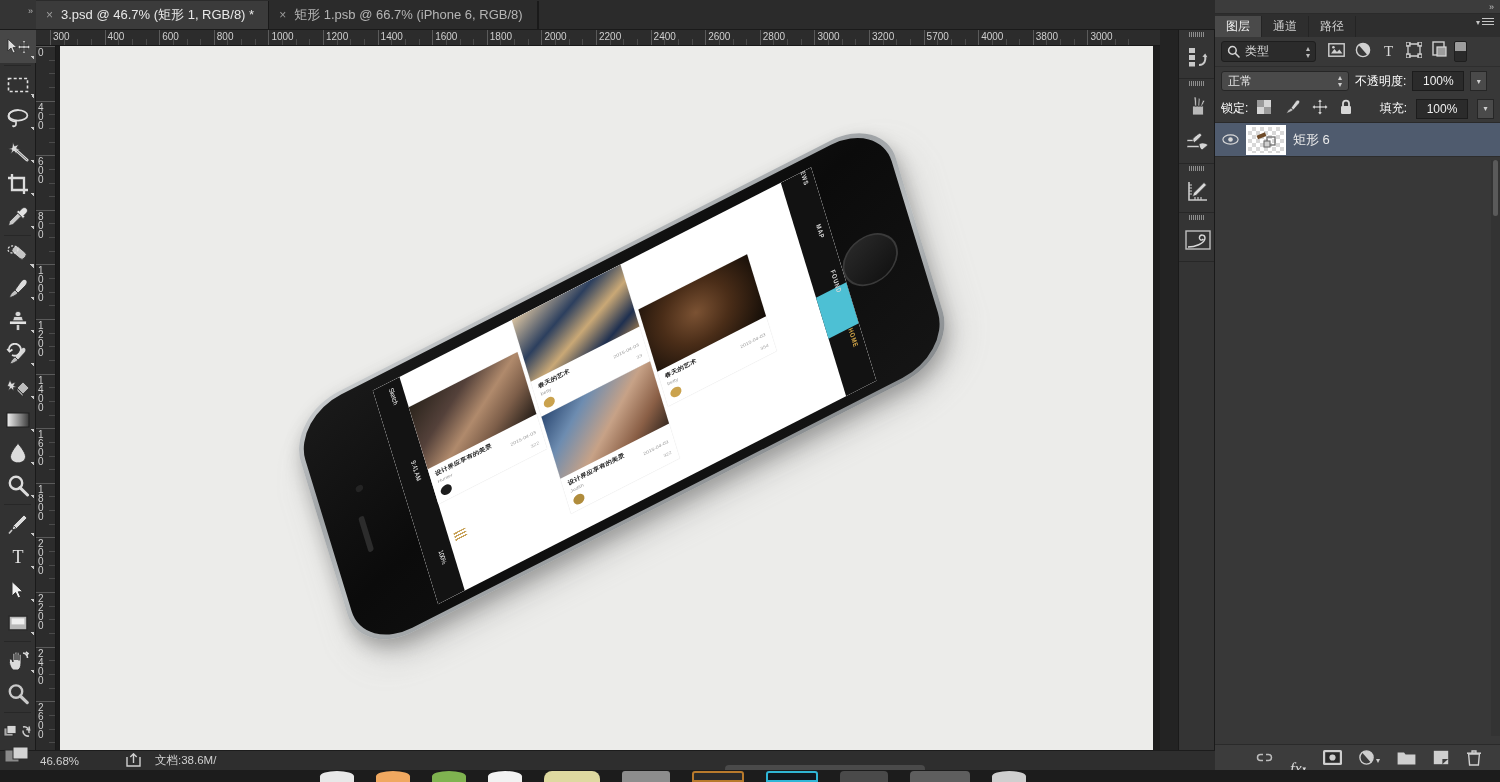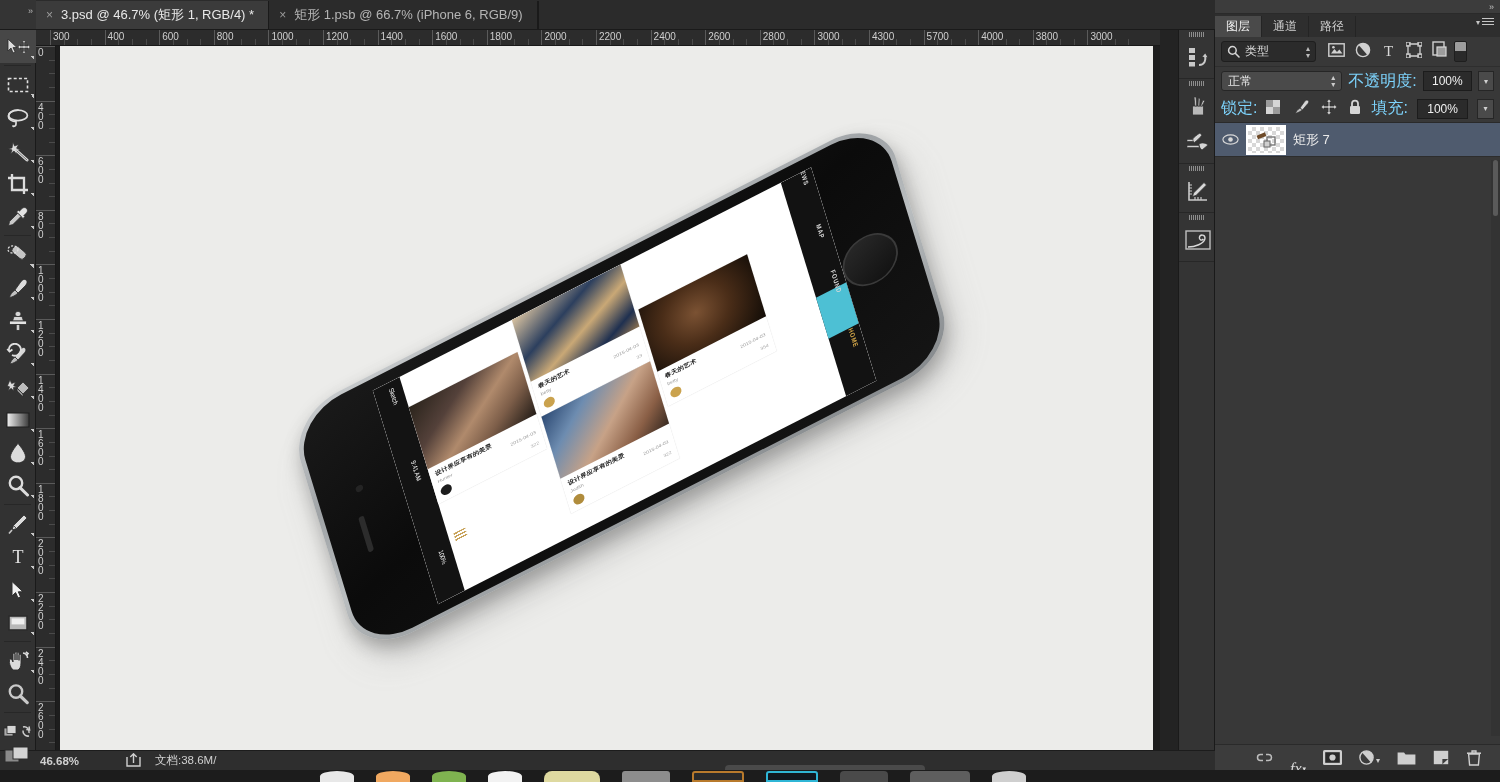--- a/index.html
+++ b/index.html
@@ -137,21 +137,21 @@
   .selBox { height:21px; min-width:95px; border-radius:3px; background:#2b2b2b; border:1px solid #1e1e1e;
             display:flex; align-items:center; gap:5px; padding:0 5px; color:#dcdcdc; font-size:12px;}
   .selBox .stepper { margin-left:auto; color:#bdbdbd; font-size:8px; line-height:7px; text-align:center;}
   .filtIcons { display:flex; align-items:center; gap:10px; margin-left:6px; }
   .toggleSw { width:13px;height:21px; border-radius:2px; background:linear-gradient(180deg,#9d9d9d 50%,#2a2a2a 50%);
               border:1px solid #1e1e1e;}
   .rowB { height:28px; display:flex; align-items:center; padding:0 6px; gap:6px; background:#383838;}
   .blendSel { width:128px; height:20px; border-radius:3px; background:#4a4a4a; border:1px solid #262626;
               color:#e4e4e4; font-size:12px; display:flex; align-items:center; padding:0 6px;}
   .blendSel .stepper { margin-left:auto; color:#cdcdcd; font-size:8px; line-height:7px; text-align:center;}
-  .lbl { color:#7dd3fc; font-size:16px; white-space:nowrap;}
+  .lbl { color:#ffffff; font-size:12px; white-space:nowrap;}
   .numBox { width:52px; height:20px; background:#2b2b2b; border:1px solid #1c1c1c; color:#f0f0f0;
             font-size:12px; display:flex; align-items:center; justify-content:center;}
   .numArrow { width:17px;height:20px; background:#4a4a4a; border:1px solid #262626; color:#d0d0d0;
               font-size:8px; display:flex; align-items:center; justify-content:center;}
   .rowC { height:28px; display:flex; align-items:center; padding:0 6px; gap:9px; background:#383838;
           border-bottom:1px solid #2a2a2a;}
   .lockIcons { display:flex; align-items:center; gap:11px; }
   .layerList { background:#393939; }
   .layerRow { height:34px; display:flex; align-items:center; gap:8px; padding:0 6px;
               border-bottom:1px solid #2d2d2d; }
@@ -167,21 +167,21 @@
   .rpScroll i { position:absolute; left:2px; top:0; width:5px; height:56px; border-radius:3px; background:#5a5a5a;}
   .panelBottom { position:absolute; left:0; bottom:0; width:285px; height:26px; background:#3c3c3c;
                  border-top:1px solid #2a2a2a; display:flex; align-items:center; justify-content:flex-end;
                  gap:17px; padding-right:18px; }
   .pbIcon { color:#cfcfcf; display:flex; align-items:center; }
 
   
   .statusBarBottom { position:absolute; left:0; bottom:12px; width:1215px; height:20px; background:#2e2e2e;
                      border-top:1px solid #1c1c1c; display:flex; align-items:center; gap:14px;
                      padding-left:40px; color:#d0d0d0; font-size:11.5px; }
-  .statusZoomBox { width:72px;font-weight:bold; }
+  .statusZoomBox { width:72px; }
   .sbShare { color:#cfcfcf; }
   .sbDoc { }
 
   
   .dock { position:absolute; left:0; bottom:0; width:1500px; height:12px; background:#1c1c1c;
           display:flex; align-items:flex-end; gap:22px; padding-left:320px; overflow:hidden;}
   .dockItem { width:40px; height:11px; border-radius:7px 7px 0 0; }
 
   .dragHandle { position:absolute; left:725px; bottom:10px; width:200px; height:7px; border-radius:4px 4px 0 0;
                 background:#4a4a4a;}
@@ -190,25 +190,25 @@
 <body>
 
 <div id="app">
 
   <div class="tabbar">
     <div class="tabbar-left-arrows">
       <span class="arr">»</span>
     </div>
     <div class="tab active">
       <span class="x">×</span>
-      <span>3.psd @ 46.7% (矩形 1, RGB/4) *</span>
+      <span>3.psd @ 46.7% (矩形 1, RGB/8) *</span>
     </div>
     <div class="tab inactive">
       <span class="x">×</span>
-      <span>矩形 1.psb @ 66.7% (iPhone 6, RGB/9)</span>
+      <span>矩形 1.psb @ 66.7% (iPhone 6, RGB/8)</span>
     </div>
     <div class="tabbar-spacer"></div>
     <div class="tabbar-right">
       <span class="arr">»</span>
     </div>
   </div>
 
   <div class="toolbar">
 
     <div class="tool sel">
@@ -459,21 +459,21 @@
       <div class="lb" style="left: 723.8px;">2800</div>
       <div class="tkm" style="left: 737.45px;"></div>
       <div class="tkm" style="left: 751.1px;"></div>
       <div class="tkm" style="left: 764.75px;"></div>
       <div class="tk" style="left: 778.4px;"></div>
       <div class="lb" style="left: 778.4px;">3000</div>
       <div class="tkm" style="left: 792.05px;"></div>
       <div class="tkm" style="left: 805.7px;"></div>
       <div class="tkm" style="left: 819.35px;"></div>
       <div class="tk" style="left: 833px;"></div>
-      <div class="lb" style="left: 833px;">4300</div>
+      <div class="lb" style="left: 833px;">3200</div>
       <div class="tkm" style="left: 846.65px;"></div>
       <div class="tkm" style="left: 860.3px;"></div>
       <div class="tkm" style="left: 873.95px;"></div>
       <div class="tk" style="left: 887.6px;"></div>
       <div class="lb" style="left: 887.6px;">5700</div>
       <div class="tkm" style="left: 901.25px;"></div>
       <div class="tkm" style="left: 914.9px;"></div>
       <div class="tkm" style="left: 928.55px;"></div>
       <div class="tk" style="left: 942.2px;"></div>
       <div class="lb" style="left: 942.2px;">4000</div>
@@ -845,21 +845,21 @@
               <circle cx="8.5" cy="5.5" r="2.3" fill="#d8d8d8"></circle>
             </svg>
         </span>
         <span class="thumb sel">
           <svg width="36" height="26" viewBox="0 0 36 26" style="position:absolute;left:0;top:0">
             <rect x="9" y="7" width="9" height="4" transform="rotate(-22 13 9)" fill="#6d4a28"></rect>
             <rect x="19" y="10" width="8" height="8" fill="none" stroke="#6f6f6f" stroke-width="1.3"></rect>
             <rect x="16" y="14" width="6" height="6" fill="#cfcfcf" stroke="#6f6f6f" stroke-width="1.1"></rect>
           </svg>
         </span>
-        <span class="lname">矩形 7</span>
+        <span class="lname">矩形 6</span>
       </div>
 
 
 
       <div style="height:490px;background:#383838"></div>
     </div>
 
     <div class="rpScroll">
         <i></i>
       </div>

